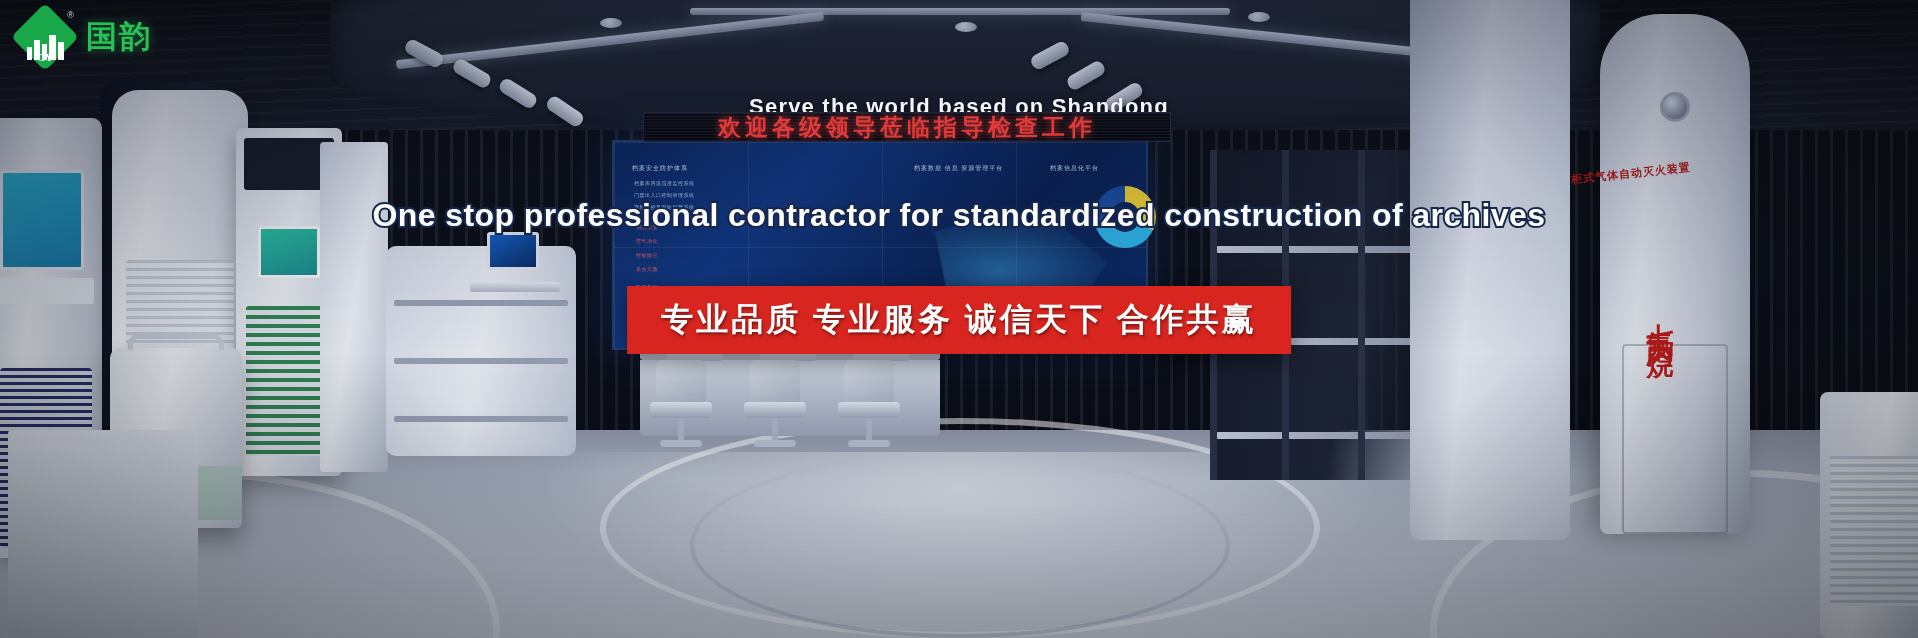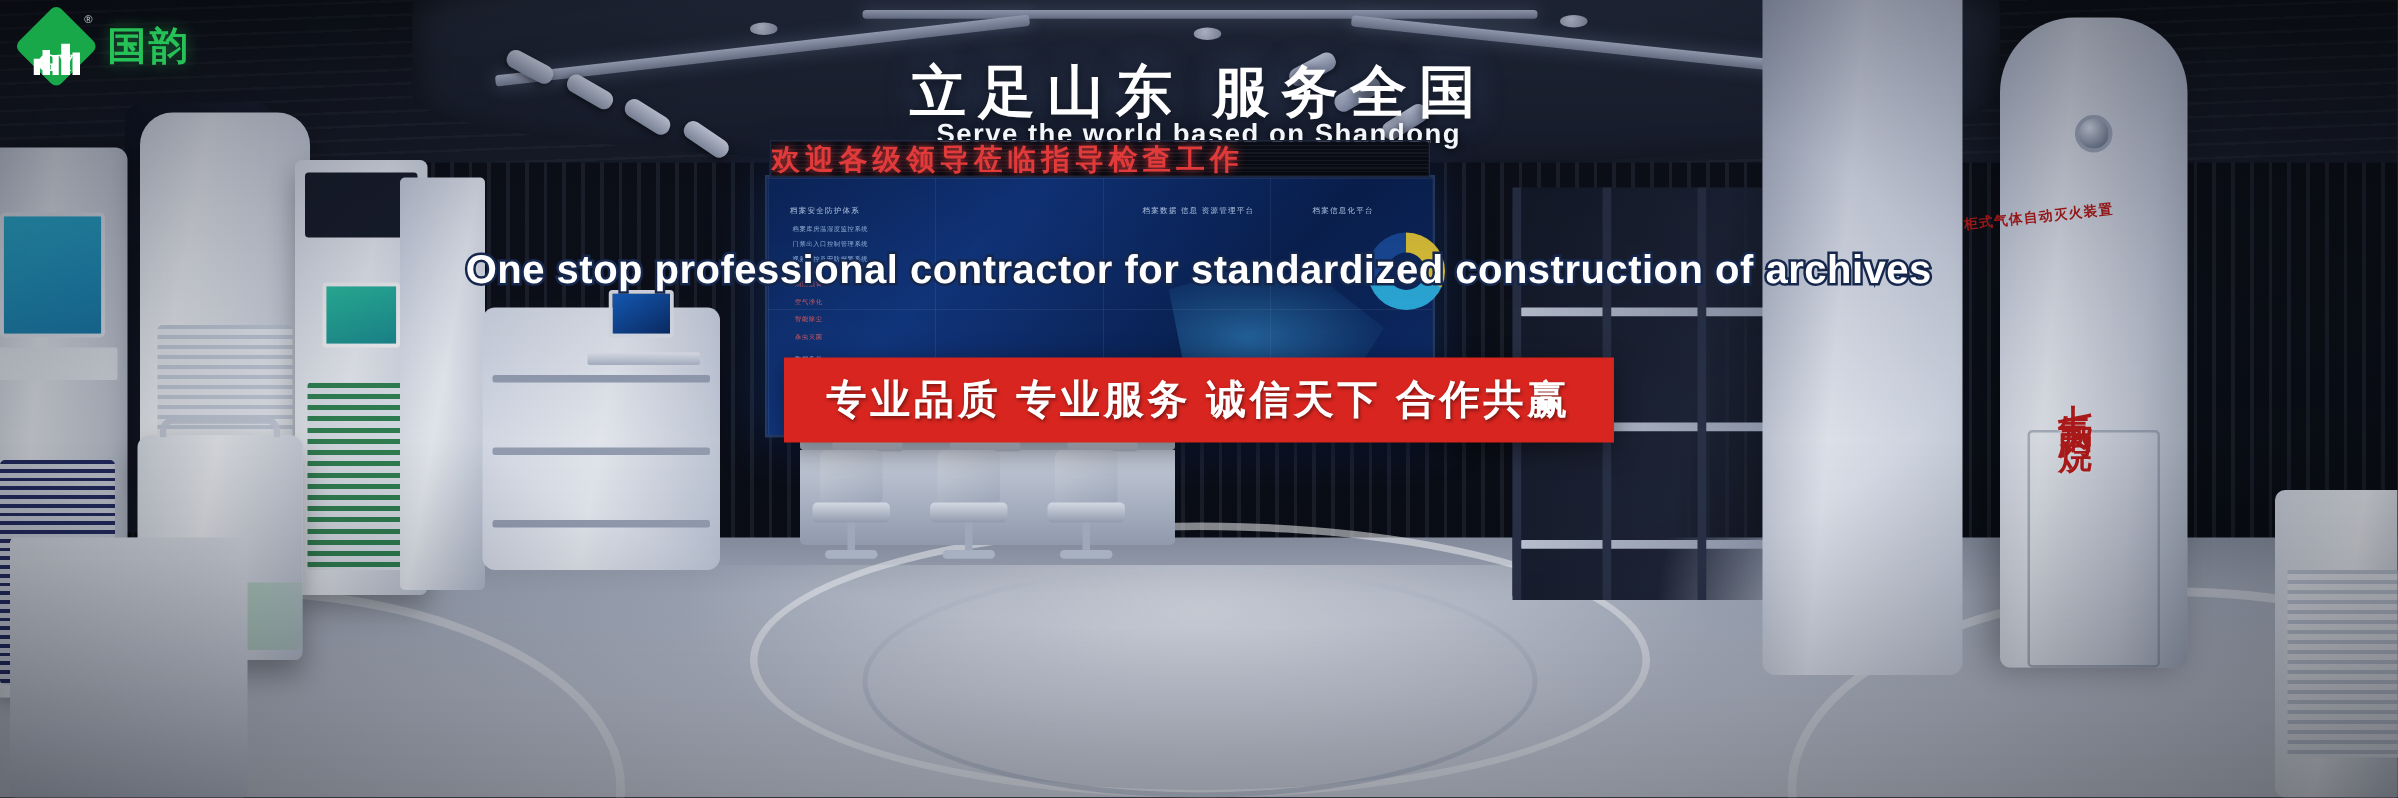--- a/index.html
+++ b/index.html
@@ -371,24 +371,24 @@
   }
   .tagline-en {
     position:absolute; left:0; right:0; top:94px;
     text-align:center;
     font-size:22px; font-weight:700; color:#f2f5fa;
     letter-spacing:1.2px;
     text-shadow:0 2px 6px rgba(0,0,0,.8);
   }
 
   .led-marquee {
-    position:absolute; left:616px; top:112px; width:528px; height:30px;
+    position:absolute; left:643px; top:112px; width:528px; height:30px;
     background:linear-gradient(180deg,#0a0d16,#070a12);
     border:1px solid #1d2740;
-    display:flex; align-items:center; justify-content:flex-start;
+    display:flex; align-items:center; justify-content:center;
     overflow:hidden;
   }
   .led-marquee::before {
     content:""; position:absolute; inset:0;
     background:repeating-linear-gradient(180deg,rgba(255,255,255,.05) 0 1px,transparent 1px 3px);
   }
   .led-text {
     position:relative;
     color:#e03a3a; font-size:23px; font-weight:700; letter-spacing:4px;
     text-shadow:0 0 8px rgba(224,58,58,.85);
@@ -439,21 +439,21 @@
     background:#18a84a; transform:rotate(45deg); border-radius:6px;
   }
   .logo-glyphs {
     position:absolute; inset:0; display:flex; align-items:flex-end;
     justify-content:center; padding-bottom:8px;
   }
   .logo-bldg { display:flex; align-items:flex-end; gap:2px; }
   .logo-bldg i { display:block; background:#ffffff; }
   .logo-gy {
     position:absolute; left:0; right:0; bottom:5px; text-align:center;
-    color:#ffffff; font-weight:900; font-size:20px; letter-spacing:0;
+    color:#ffffff; font-weight:900; font-size:10px; letter-spacing:0;
     font-family:"Liberation Serif",serif;
   }
   .logo-r {
     position:absolute; right:2px; top:4px; color:#cfd6e2; font-size:9px;
   }
   .logo-name {
     color:#27c257; font-size:31px; font-weight:700; letter-spacing:2px;
     text-shadow:0 0 12px rgba(40,200,90,.45);
   }
 
@@ -614,21 +614,20 @@
     <div class="eq ac-right-w">
       <div class="vent"></div>
     </div>
 
     <div class="blue-wash"></div>
     <div class="vignette"></div>
   </div>
 
   <div class="txt-layer">
 
-    <div class="tagline-cn">立足山东 服务全国</div>
     <div class="tagline-en">Serve the world based on Shandong</div>
 
     <div class="led-marquee">
       <span class="led-text">欢迎各级领导莅临指导检查工作</span>
     </div>
 
     <div class="subhead">One stop professional contractor for standardized construction of archives</div>
 
     <div class="slogan-box">
       <span class="slogan-text">专业品质  专业服务  诚信天下  合作共赢</span>

